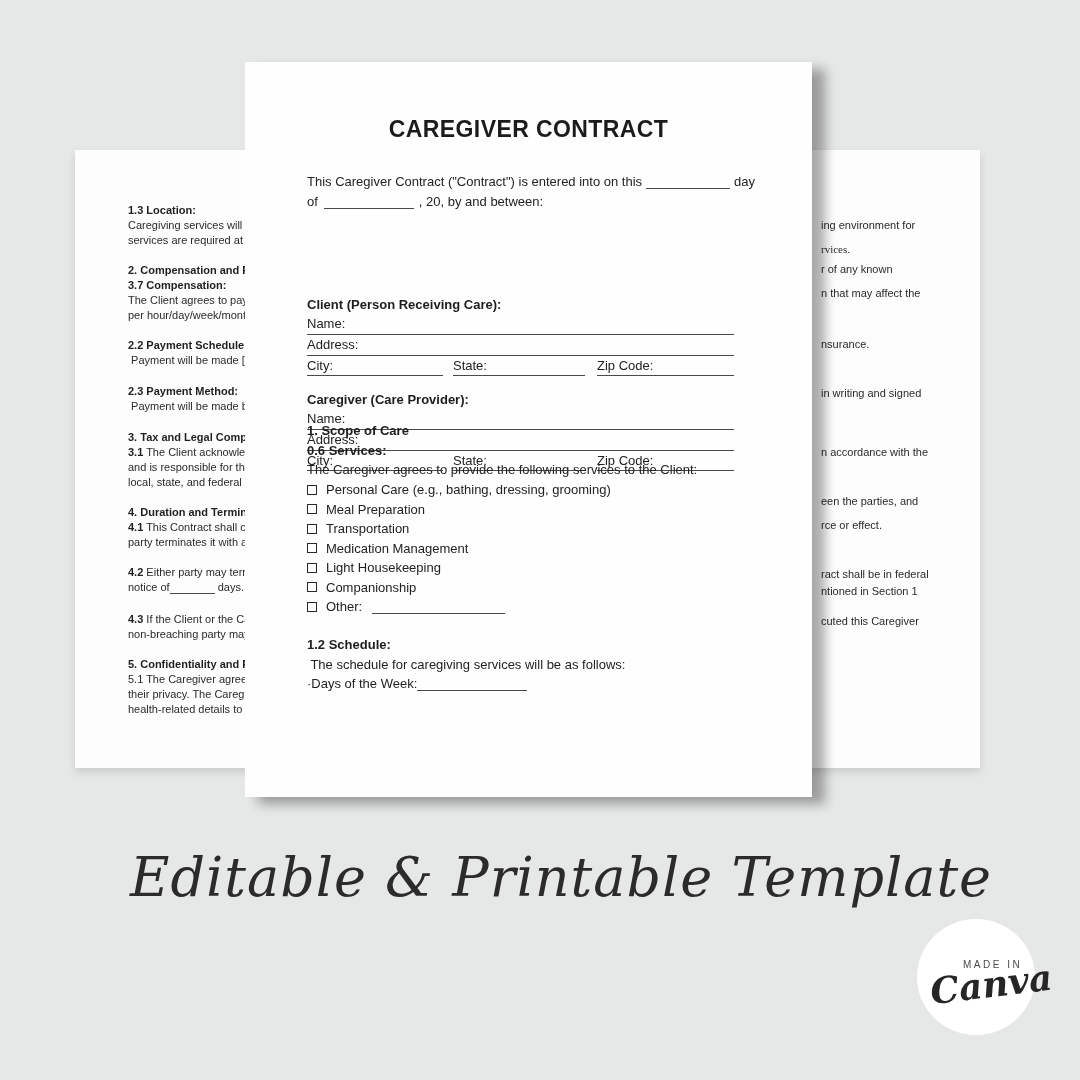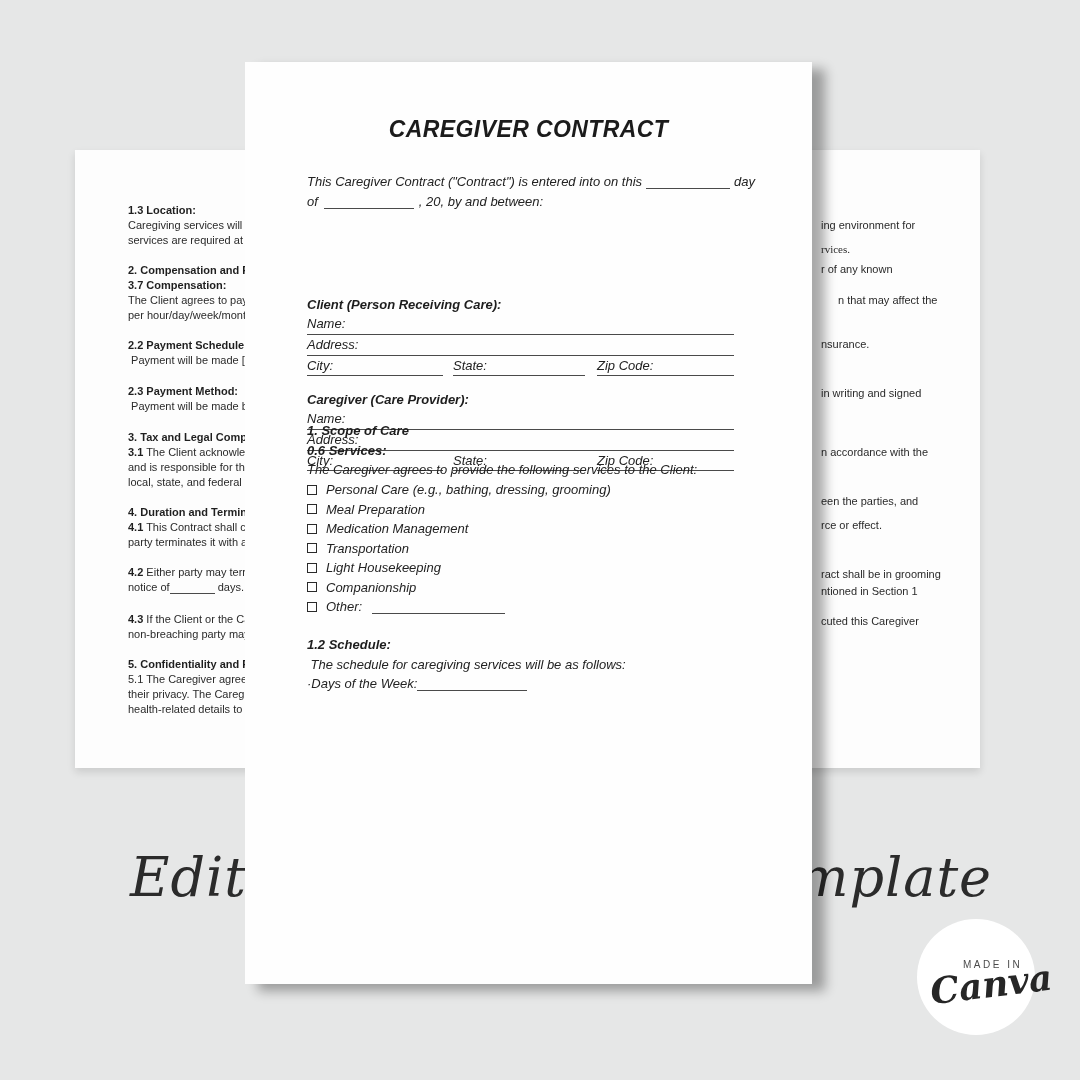--- a/index.html
+++ b/index.html
@@ -5,22 +5,22 @@
   html,body{margin:0;padding:0;}
   body{width:1080px;height:1080px;overflow:hidden;background:#e6e7e7;}
   .canvas{position:relative;width:1080px;height:1080px;background:#e6e7e7;overflow:hidden;
           font-family:"Liberation Sans",sans-serif;color:#222;}
 
   
   .page{position:absolute;background:#fdfdfd;}
   .bg-page{width:477px;height:618px;top:150px;box-shadow:0 4px 8px rgba(0,0,0,0.12);z-index:1;}
   #left-page{left:75px;}
   #right-page{left:503px;}
-  #front-page{left:245px;top:62px;width:567px;height:922px;background:#fefefe;
-              box-shadow:13px 7px 11px rgba(0,0,0,0.33);z-index:2;font-style:italic;}
+  #front-page{left:245px;top:62px;width:567px;height:735px;background:#fefefe;
+              box-shadow:13px 7px 11px rgba(0,0,0,0.33);z-index:2;}
 
   
   .bg-line{position:absolute;white-space:pre;font-size:11px;line-height:15px;color:#2a2a2a;}
   #left-page .bg-line{left:53px;}
   #right-page .bg-line{left:318px;}
   .bg-line b{font-weight:bold;color:#1f1f1f;}
 
   
   .blank{display:inline-block;border-bottom:1px solid #4a4a4a;height:11px;vertical-align:-3px;}
   .w84{width:84px;margin:0 4px;}
@@ -96,27 +96,27 @@
       <div class="bg-line" style="top: 522px;"><b></b><span>5.1 The Caregiver agree</span><span></span></div>
       <div class="bg-line" style="top: 537px;"><b></b><span>their privacy. The Careg</span><span></span></div>
       <div class="bg-line" style="top: 552px;"><b></b><span>health-related details to</span><span></span></div>
     </div>
 
   <div class="page bg-page" id="right-page">
 
   <div class="bg-line" style="top: 68px;"><b></b><span>ing environment for</span><span></span></div>
       <div class="bg-line" style="top: 92px; font-family: Liberation Serif, serif;"><b></b><span>rvices.</span><span></span></div>
       <div class="bg-line" style="top: 112px;"><b></b><span>r of any known</span><span></span></div>
-      <div class="bg-line" style="top: 143px; margin-left: 17px;"><b></b><span>n that may affect the</span><span></span></div>
+      <div class="bg-line" style="top: 136px;"><b></b><span>n that may affect the</span><span></span></div>
       <div class="bg-line" style="top: 187px;"><b></b><span>nsurance.</span><span></span></div>
       <div class="bg-line" style="top: 236px;"><b></b><span>in writing and signed</span><span></span></div>
       <div class="bg-line" style="top: 295px;"><b></b><span>n accordance with the</span><span></span></div>
       <div class="bg-line" style="top: 344px;"><b></b><span>een the parties, and</span><span></span></div>
       <div class="bg-line" style="top: 368px;"><b></b><span>rce or effect.</span><span></span></div>
-      <div class="bg-line" style="top: 417px;"><b></b><span>ract shall be in grooming</span><span></span></div>
+      <div class="bg-line" style="top: 417px;"><b></b><span>ract shall be in federal</span><span></span></div>
       <div class="bg-line" style="top: 434px;"><b></b><span>ntioned in Section 1</span><span></span></div>
       <div class="bg-line" style="top: 464px;"><b></b><span>cuted this Caregiver</span><span></span></div>
     </div>
 
   <div class="page" id="front-page">
 
     <div class="fp-title">CAREGIVER CONTRACT</div>
 
     <div class="fp-block" id="intro-block">
       <div class="fp-line"><span>This Caregiver Contract ("Contract") is entered into on this</span><span class="blank w84"></span><span>day</span></div>
@@ -148,22 +148,22 @@
     <div class="fp-block" id="scope-block">
       <div class="fp-line fp-bold">1. Scope of Care</div>
       <div class="fp-line fp-bold">0.6 Services:</div>
       <div class="fp-line">The Caregiver agrees to provide the following services to the Client:</div>
     </div>
 
     <div class="fp-block" id="services-list">
 
     <div class="svc-row"><span class="cbx"></span><span>Personal Care (e.g., bathing, dressing, grooming)</span></div>
         <div class="svc-row"><span class="cbx"></span><span>Meal Preparation</span></div>
+        <div class="svc-row"><span class="cbx"></span><span>Transportation</span></div>
         <div class="svc-row"><span class="cbx"></span><span>Medication Management</span></div>
-        <div class="svc-row"><span class="cbx"></span><span>Transportation</span></div>
         <div class="svc-row"><span class="cbx"></span><span>Light Housekeeping</span></div>
         <div class="svc-row"><span class="cbx"></span><span>Companionship</span></div>
         <div class="svc-row"><span class="cbx"></span><span>Other:</span><span class="blank" style="width: 133px;"></span></div>
       </div>
 
     <div class="fp-block" id="schedule-block">
       <div class="fp-line fp-bold">1.2 Schedule:</div>
       <div class="fp-line"> The schedule for caregiving services will be as follows:</div>
       <div class="fp-line"><span>·Days of the Week:</span><span class="blank w110"></span></div>
     </div>

